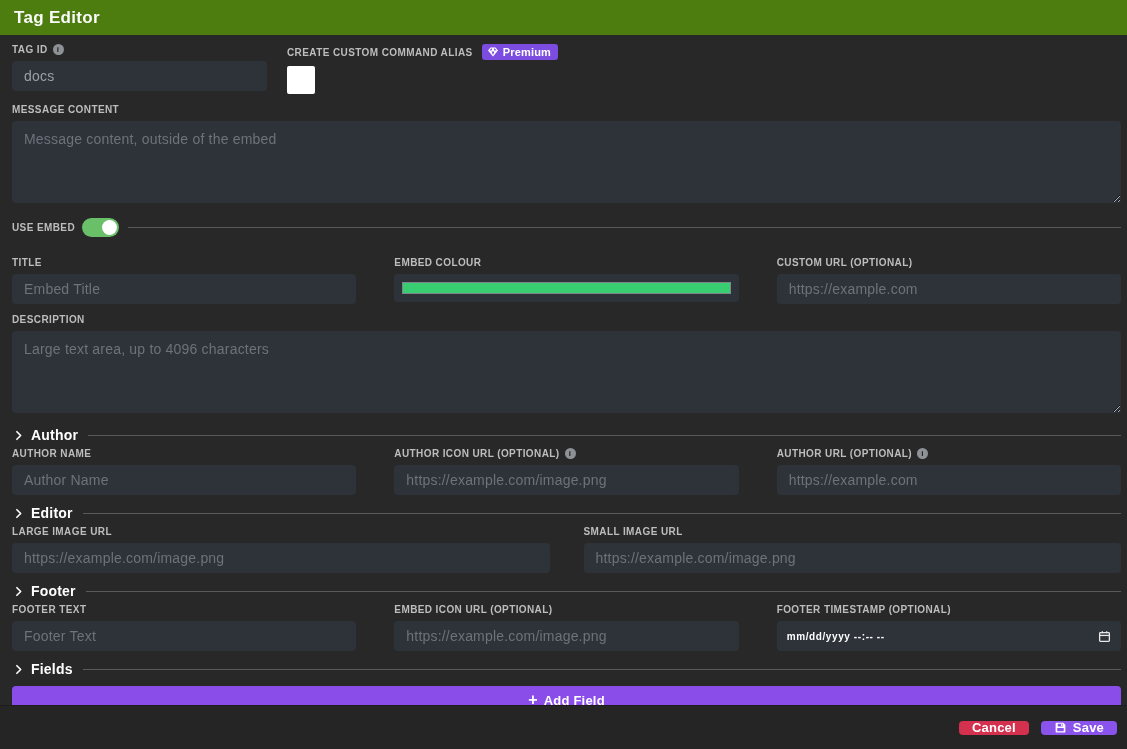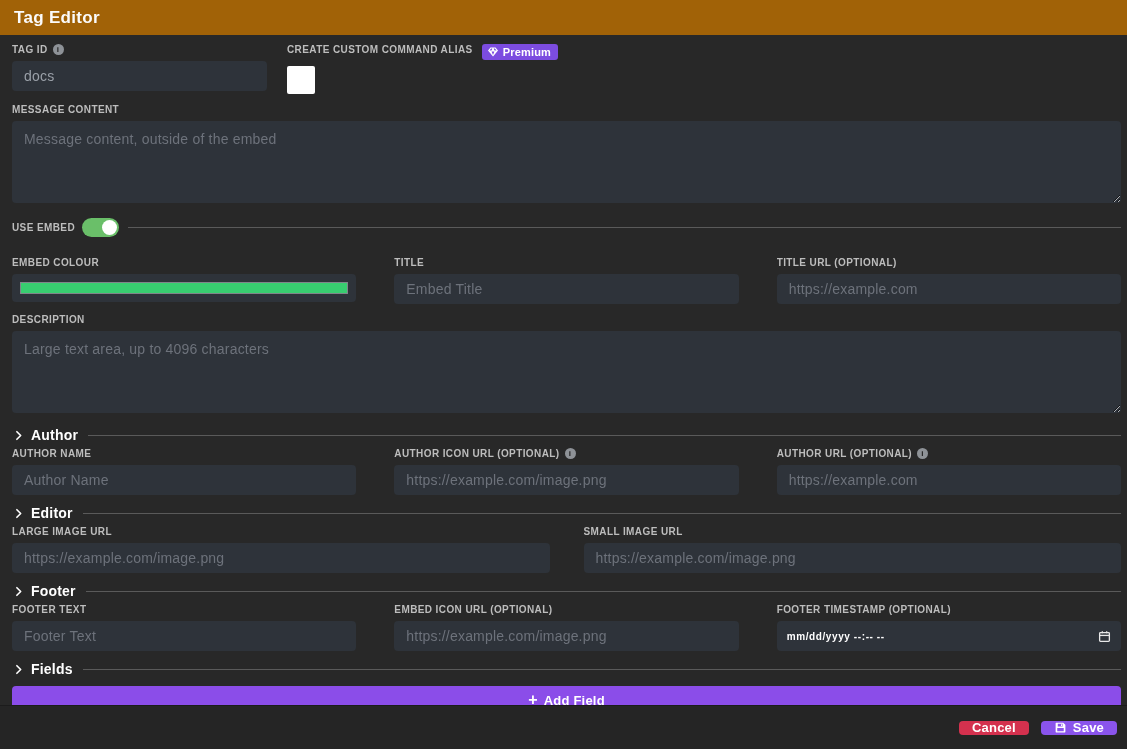--- a/index.html
+++ b/index.html
@@ -5,28 +5,28 @@
   * { box-sizing: border-box; margin: 0; padding: 0; }
   html, body { width: 1127px; height: 749px; overflow: hidden; }
   body {
     background: #282828;
     font-family: "Liberation Sans", "DejaVu Sans", sans-serif;
     color: #e8e8e8;
     position: relative;
   }
   
   .titlebar {
-    height: 35px; background: #a16207; display: flex; align-items: center;
+    height: 35px; background: #4d7c0f; display: flex; align-items: center;
     padding-left: 14px;
   }
   .titlebar h1 { font-size: 17px; font-weight: 600; color: #fbfbfb; letter-spacing: .3px; }
   
   .content { padding: 9px 6px 0 12px; }
   .lbl {
-    display: flex; gap: 5px;
+    display: flex; align-items: center; gap: 5px;
     font-size: 10px; font-weight: 600; letter-spacing: .4px;
     color: #bdbdbd; margin-bottom: 6px; white-space: nowrap;
   }
   .info-icon {
     width: 11px; height: 11px; border-radius: 50%; background: #8e9297;
     color: #1c1c1c; font-size: 8px; font-weight: 700; line-height: 11px;
     text-align: center; display: inline-block; font-style: normal;
   }
   .field {
     width: 100%; height: 30px; background: #2e333a; border: none; border-radius: 4px;
@@ -147,31 +147,31 @@
   <div class="toggle-row">
     <span class="lbl">USE EMBED</span>
     <div class="toggle" role="switch" aria-checked="true">
       <div class="knob"></div>
     </div>
     <div class="rule"></div>
   </div>
 
   <div class="row3" style="margin-top: 20px;">
     <div>
+      <div class="lbl">TITLE</div>
+      <input class="field" type="text" placeholder="Embed Title" style="">
+    </div>
+    <div>
       <div class="lbl">EMBED COLOUR</div>
       <div class="colour-wrap">
         <div class="colour-swatch" style="background: rgb(56, 205, 112);"></div>
       </div>
     </div>
     <div>
-      <div class="lbl">TITLE</div>
-      <input class="field" type="text" placeholder="Embed Title" style="">
-    </div>
-    <div>
-      <div class="lbl">TITLE URL (OPTIONAL)</div>
+      <div class="lbl">CUSTOM URL (OPTIONAL)</div>
       <input class="field" type="text" placeholder="https://example.com" style="">
     </div>
   </div>
 
   <div class="group">
     <div class="lbl">DESCRIPTION</div>
     <textarea class="field" placeholder="Large text area, up to 4096 characters" style=""></textarea>
   </div>
 
   <div class="section-head">

